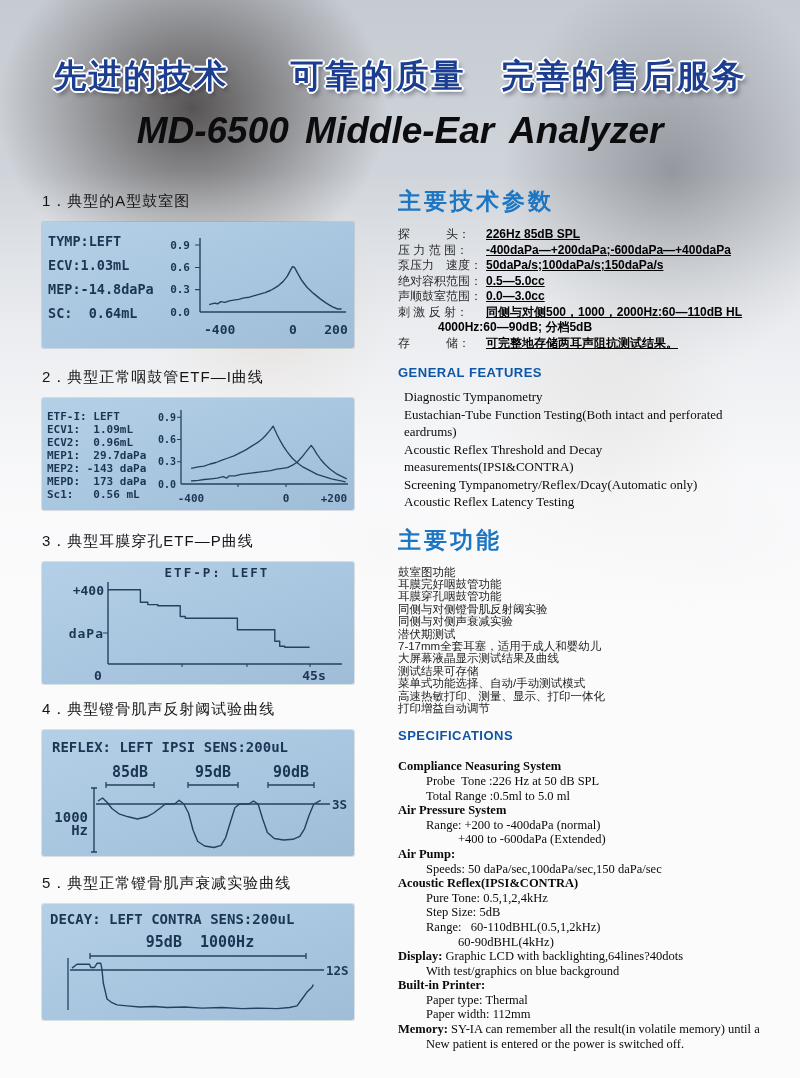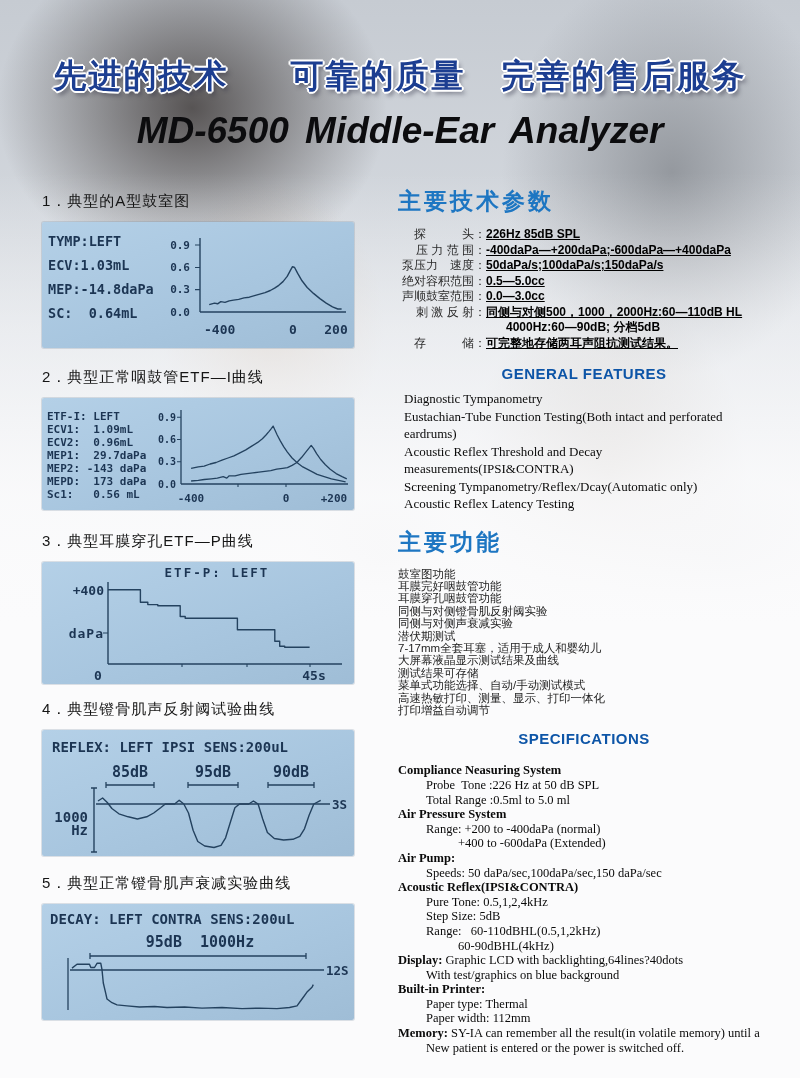--- a/index.html
+++ b/index.html
@@ -30,26 +30,26 @@
   .sec-head{font-size:15px;color:#151515;line-height:22px;margin-bottom:10px;letter-spacing:1px;}
   .panel{width:312px;border-radius:2px;display:block;
     background:linear-gradient(160deg,#b4d0e7 0%,#a8c6df 55%,#9fbdd6 100%);
     box-shadow:0 0 0 1px rgba(120,140,160,.25);}
   svg text{white-space:pre;font-family:"DejaVu Sans Mono",monospace;font-weight:bold;fill:#1c3553;}
   svg polyline,svg line,svg path{stroke:#24425f;fill:none;}
   .m18{margin-bottom:18px;} .m20{margin-bottom:20px;} .m14{margin-bottom:14px;} .m16{margin-bottom:16px;}
   
   .right-col{position:absolute;left:398px;top:186px;width:372px;}
   .h-cn{font-size:23px;color:#1d76c2;font-weight:700;letter-spacing:3px;margin:0 0 10px 0;}
-  .h-en{font-size:15px;color:#0d55a7;font-weight:bold;letter-spacing:.5px;margin:14px 0 8px 0;text-align:center;}
+  .h-en{font-size:13px;color:#0d55a7;font-weight:bold;letter-spacing:.5px;margin:14px 0 8px 0;}
   .params{font-size:12px;line-height:15.5px;color:#000;}
-  .prow{display:flex;text-align:right;}
+  .prow{display:flex;}
   .plabel{width:88px;flex:0 0 88px;color:#2b2b2b;}
   .pval{font-weight:bold;text-decoration:underline;}
-  .pval2{margin-left:108px;font-weight:bold;}
+  .pval2{margin-left:40px;font-weight:bold;}
   .features{font-family:"Liberation Serif",serif;font-size:13px;line-height:17.5px;color:#0a0a0a;margin-left:6px;}
   .functions{font-size:11.5px;line-height:12.4px;color:#222;margin-top:8px;}
   .specs{font-family:"Liberation Serif",serif;font-size:12.5px;line-height:14.6px;color:#0a0a0a;margin-top:16px;}
   .spec-line span{white-space:pre-wrap;}
   .spec-line .b{font-weight:bold;}
   .ind1{padding-left:28px;} .ind2{padding-left:60px;}
 </style>
 </head>
 <body>
 

